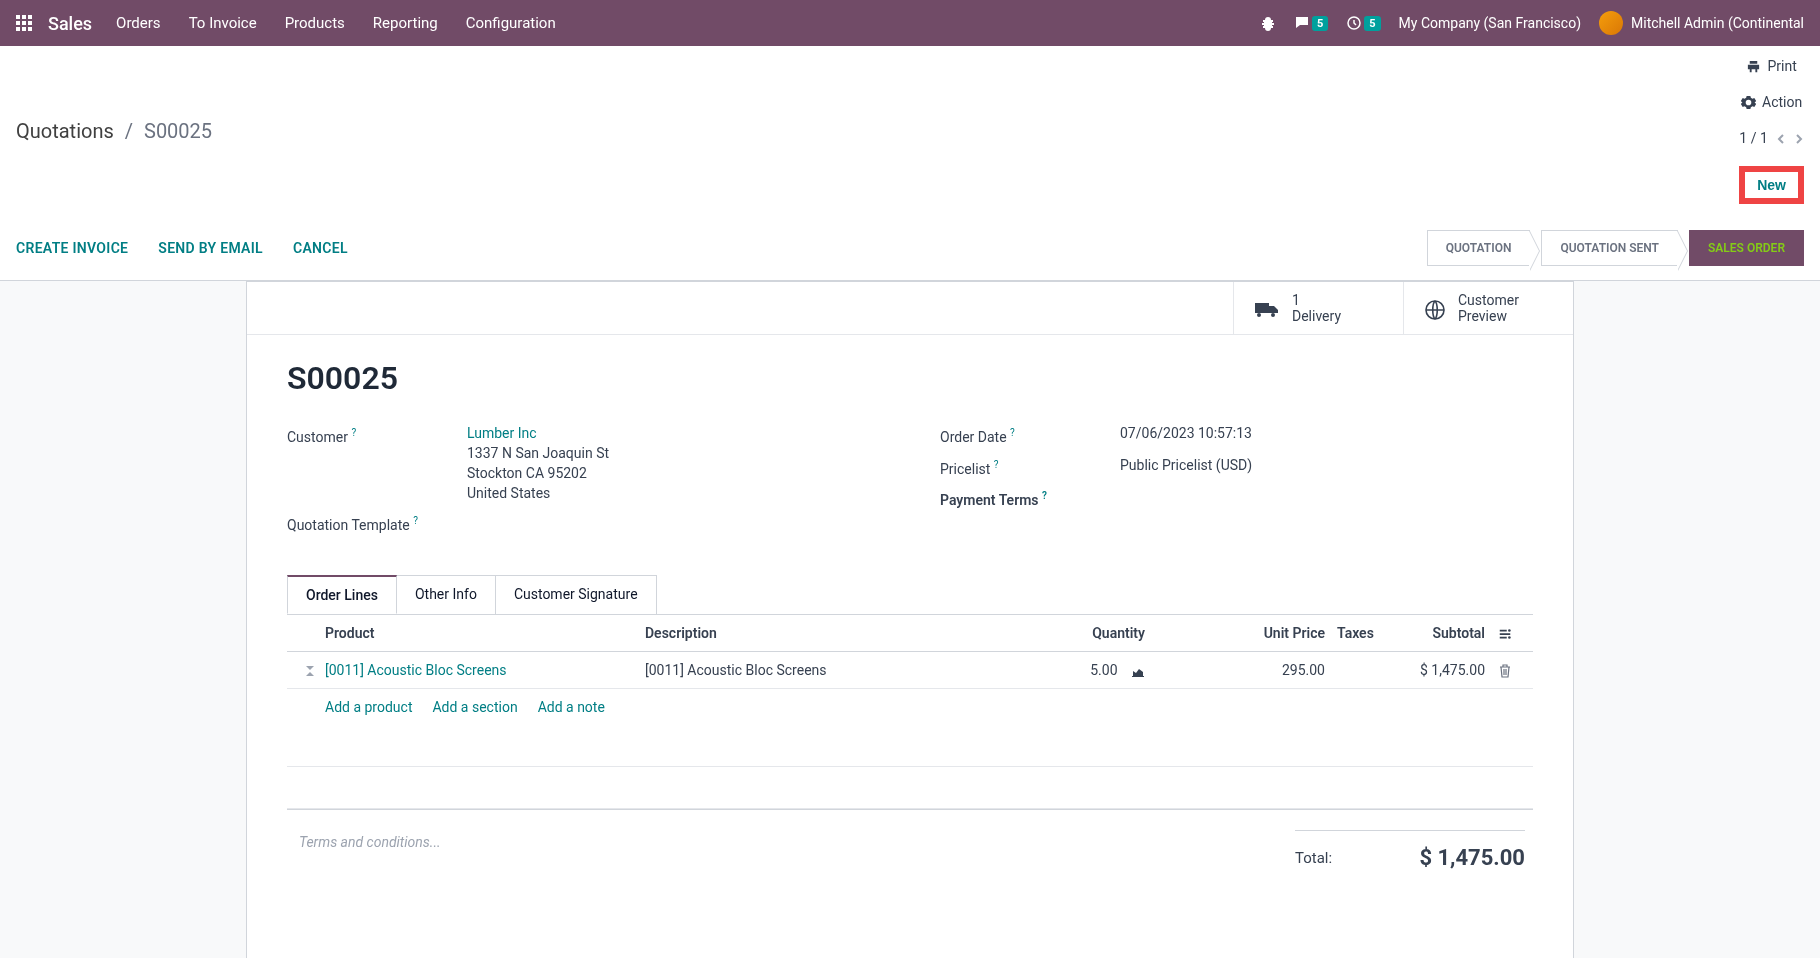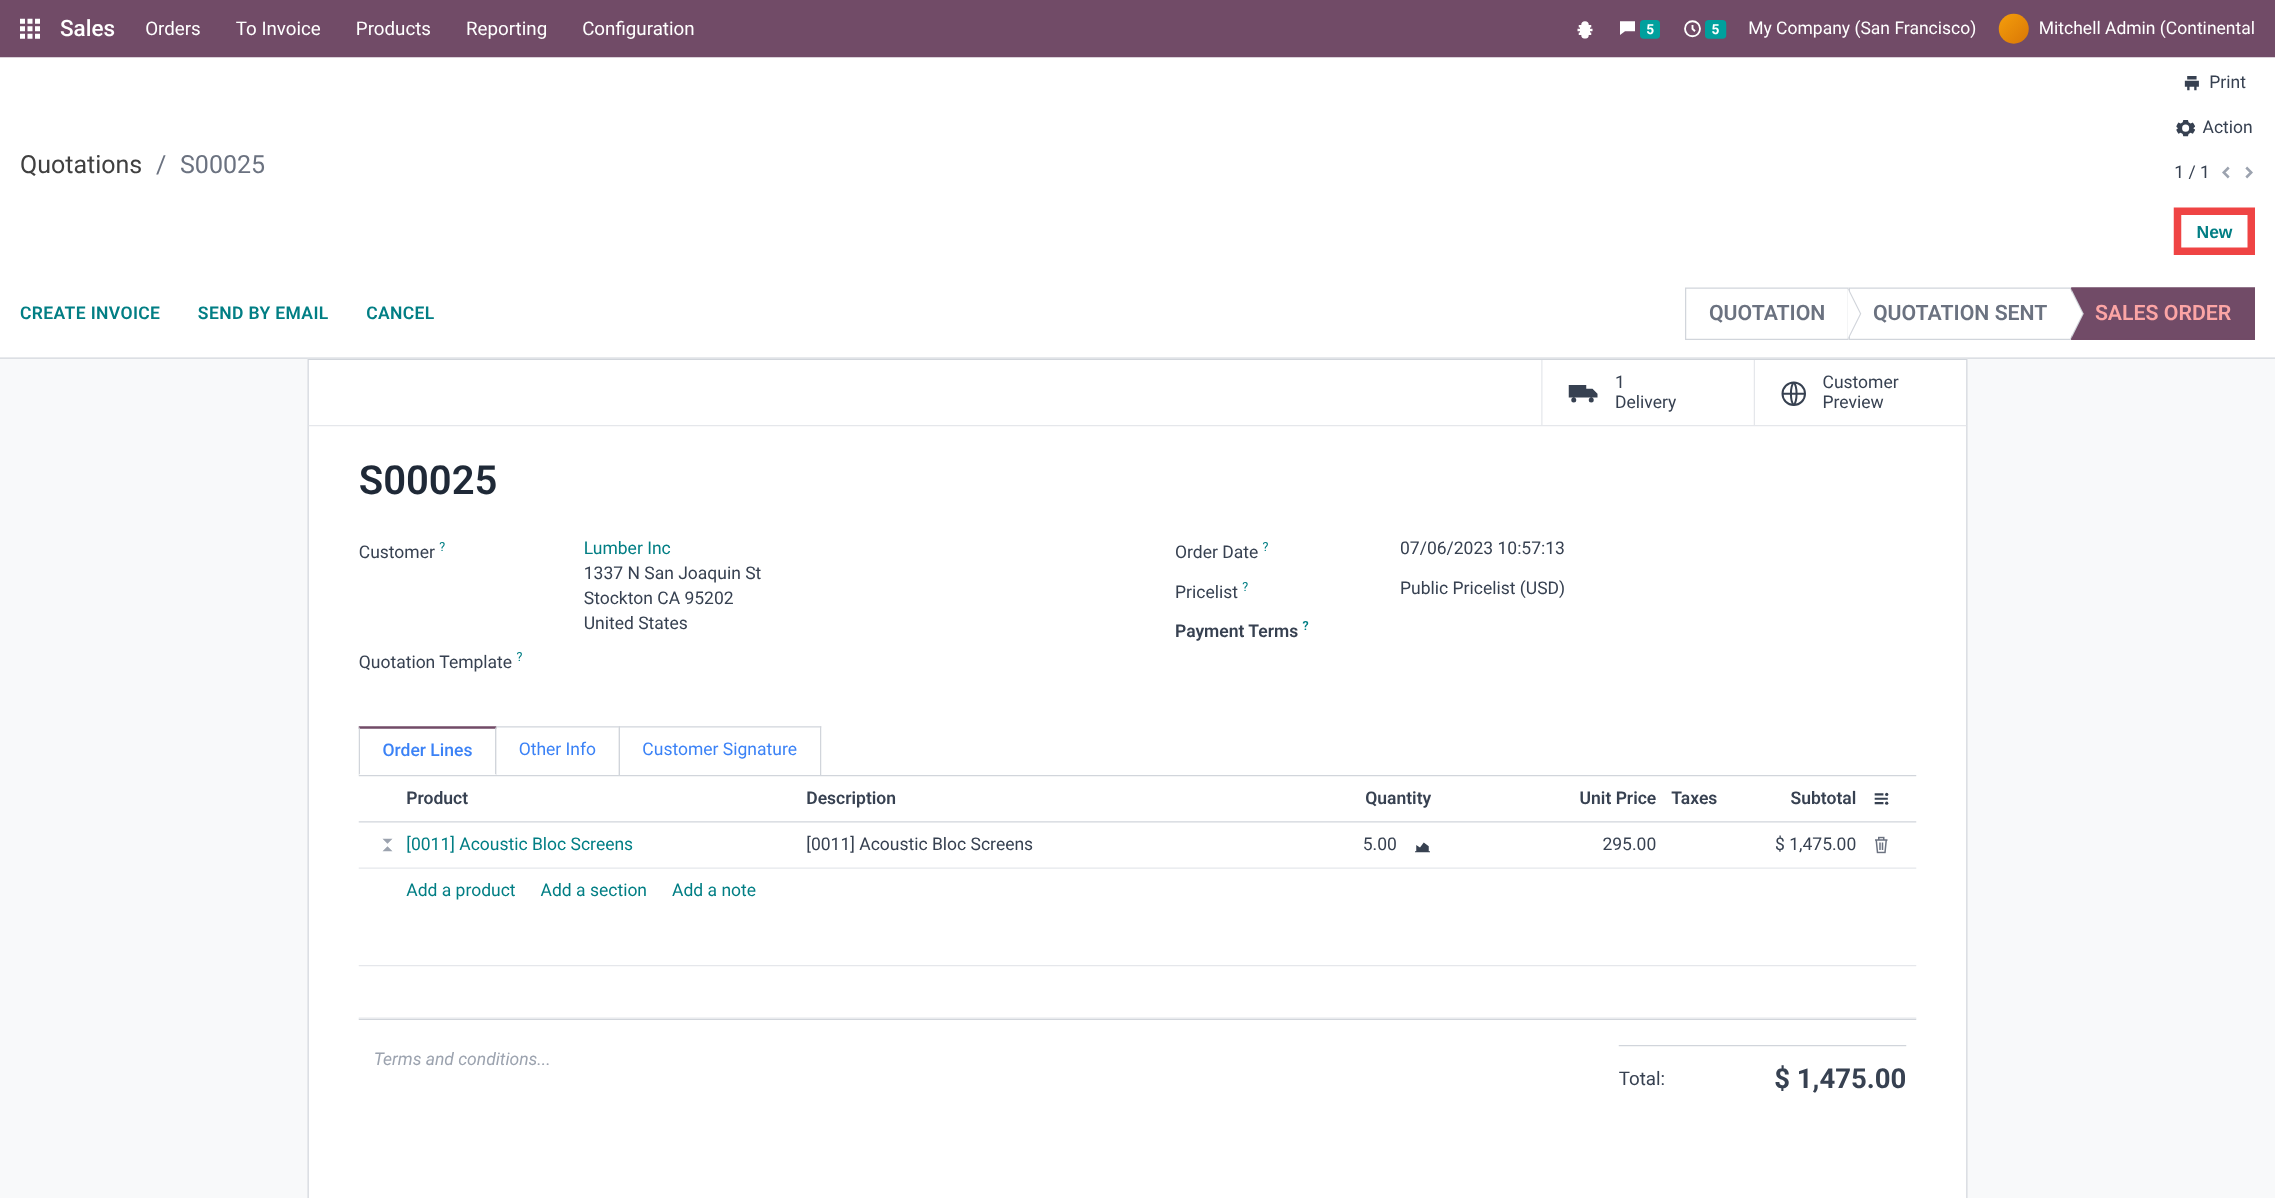--- a/index.html
+++ b/index.html
@@ -30,24 +30,24 @@
 .pager { display: flex; align-items: center; gap: 8px; }
 .pager-text { color: #374151; font-size: 14px; }
 .pager-btn { color: #9ca3af; cursor: pointer; font-size: 14px; }
 .new-btn { border: 6px solid #ef4444; color: #017E84; background: white; padding: 5px 12px; font-weight: 600; cursor: pointer; font-size: 14px; }
 
 
 .actionbar { background: white; padding: 14px 16px; display: flex; align-items: center; border-bottom: 1px solid #d1d5db; }
 .actionbar .actions { display: flex; gap: 30px; }
 .actionbar .actions a { color: #017E84; font-weight: 600; font-size: 14px; text-decoration: none; cursor: pointer; letter-spacing: 0.3px; }
 .actionbar .status { margin-left: auto; display: flex; }
-.status-step { padding: 10px 18px; font-size: 17px; font-weight: 600; color: #6b7280; position: relative; background: white; border: 1px solid #d1d5db; display: flex; align-items: center; }
+.status-step { padding: 10px 18px; font-size: 12px; font-weight: 600; color: #6b7280; position: relative; background: white; border: 1px solid #d1d5db; display: flex; align-items: center; margin-left: 11px; }
 .status-step:not(:last-child)::after { content: ""; position: absolute; right: -10px; top: 0; bottom: 0; width: 0; height: 0; border-left: 10px solid white; border-top: 20px solid transparent; border-bottom: 20px solid transparent; z-index: 2; }
 .status-step:not(:last-child)::before { content: ""; position: absolute; right: -11px; top: 0; bottom: 0; width: 0; height: 0; border-left: 10px solid #d1d5db; border-top: 20px solid transparent; border-bottom: 20px solid transparent; z-index: 1; }
-.status-step.active { background: #714B67; color: #fca5a5; border-color: #714B67; }
+.status-step.active { background: #714B67; color: #84cc16; border-color: #714B67; }
 .status-step.active::after { border-left-color: #714B67; }
 
 
 .form-container { max-width: 1420px; margin: 0 auto; padding: 0 46px; }
 .sheet { background: white; border: 1px solid #d1d5db; min-height: 700px; }
 
 .stat-buttons { display: flex; justify-content: flex-end; border-bottom: 1px solid #e5e7eb; }
 .stat-btn { border-left: 1px solid #e5e7eb; padding: 10px 20px; display: flex; align-items: center; gap: 12px; cursor: pointer; min-width: 170px; }
 .stat-btn .sicon { font-size: 22px; color: #374151; }
 .stat-btn .slabel .top { font-size: 14px; color: #374151; }
@@ -60,21 +60,21 @@
 .form-col { flex: 1; }
 .field { display: flex; margin-bottom: 12px; }
 .field-label { width: 180px; color: #374151; font-size: 14px; padding-top: 2px; }
 .field-label.bold { font-weight: 600; }
 .field-label .help { color: #017E84; font-size: 10px; vertical-align: super; cursor: pointer; }
 .field-value { flex: 1; font-size: 14px; color: #374151; }
 .field-value a { color: #017E84; text-decoration: none; cursor: pointer; }
 .addr-line { margin-top: 4px; }
 
 .tabs { display: flex; margin-top: 30px; }
-.tab { padding: 10px 18px; border: 1px solid #d1d5db; border-bottom: none; cursor: pointer; background: white; font-size: 14px; color: #3b82f6; margin-right: -1px; }
+.tab { padding: 10px 18px; border: 1px solid #d1d5db; border-bottom: none; cursor: pointer; background: white; font-size: 14px; color: #0f172a; margin-right: -1px; }
 .tab.active { border-top: 2px solid #714B67; border-bottom: 1px solid white; position: relative; z-index: 1; font-weight: 500; }
 
 .grid { border-top: 1px solid #d1d5db; border-bottom: 1px solid #d1d5db; }
 .grid-row { display: flex; align-items: center; padding: 10px 8px; border-bottom: 1px solid #e5e7eb; position: relative; }
 .grid-row.header { font-weight: 600; border-bottom: 1px solid #d1d5db; }
 .gcol-handle { width: 30px; text-align: center; color: #9ca3af; }
 .gcol-product { width: 320px; }
 .gcol-desc { width: 360px; }
 .gcol-qty { width: 140px; text-align: right; }
 .gcol-unit { width: 180px; text-align: right; }

